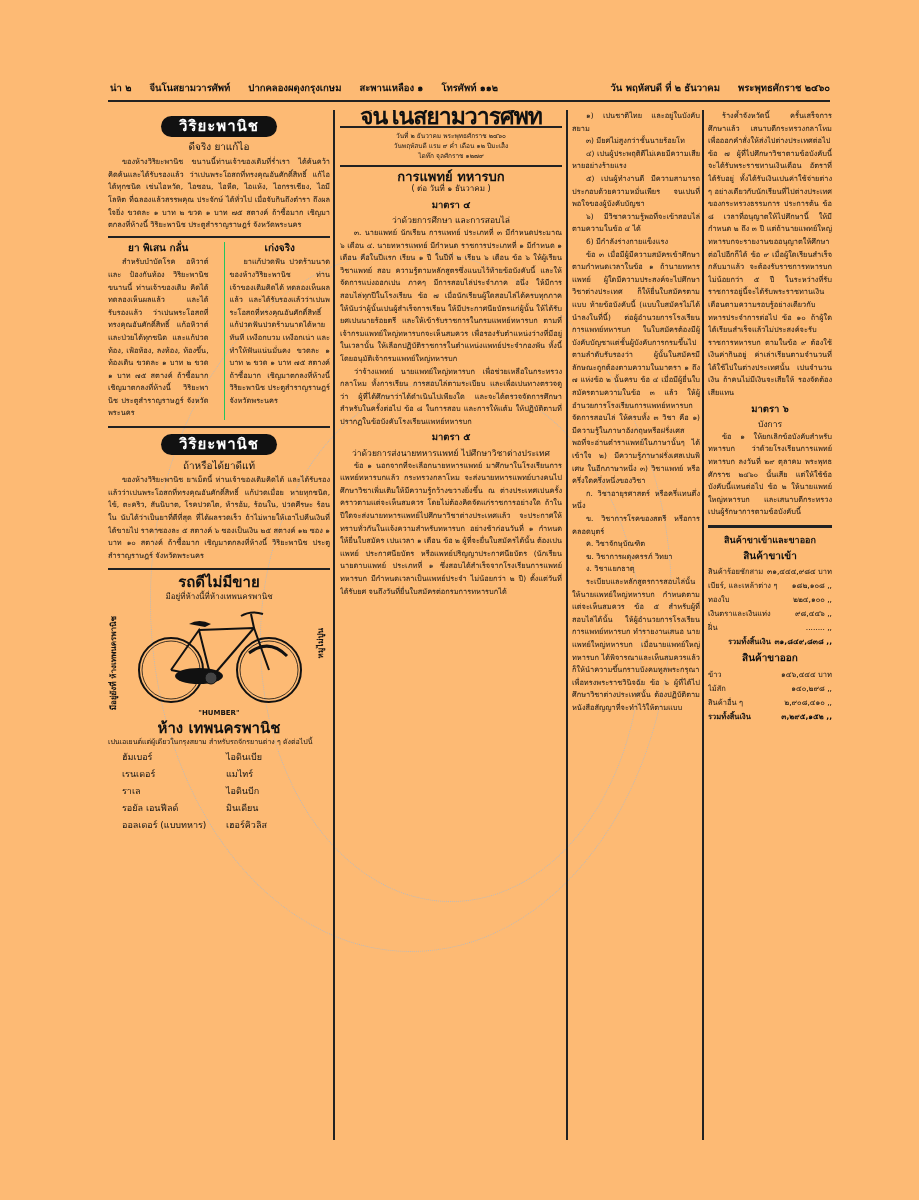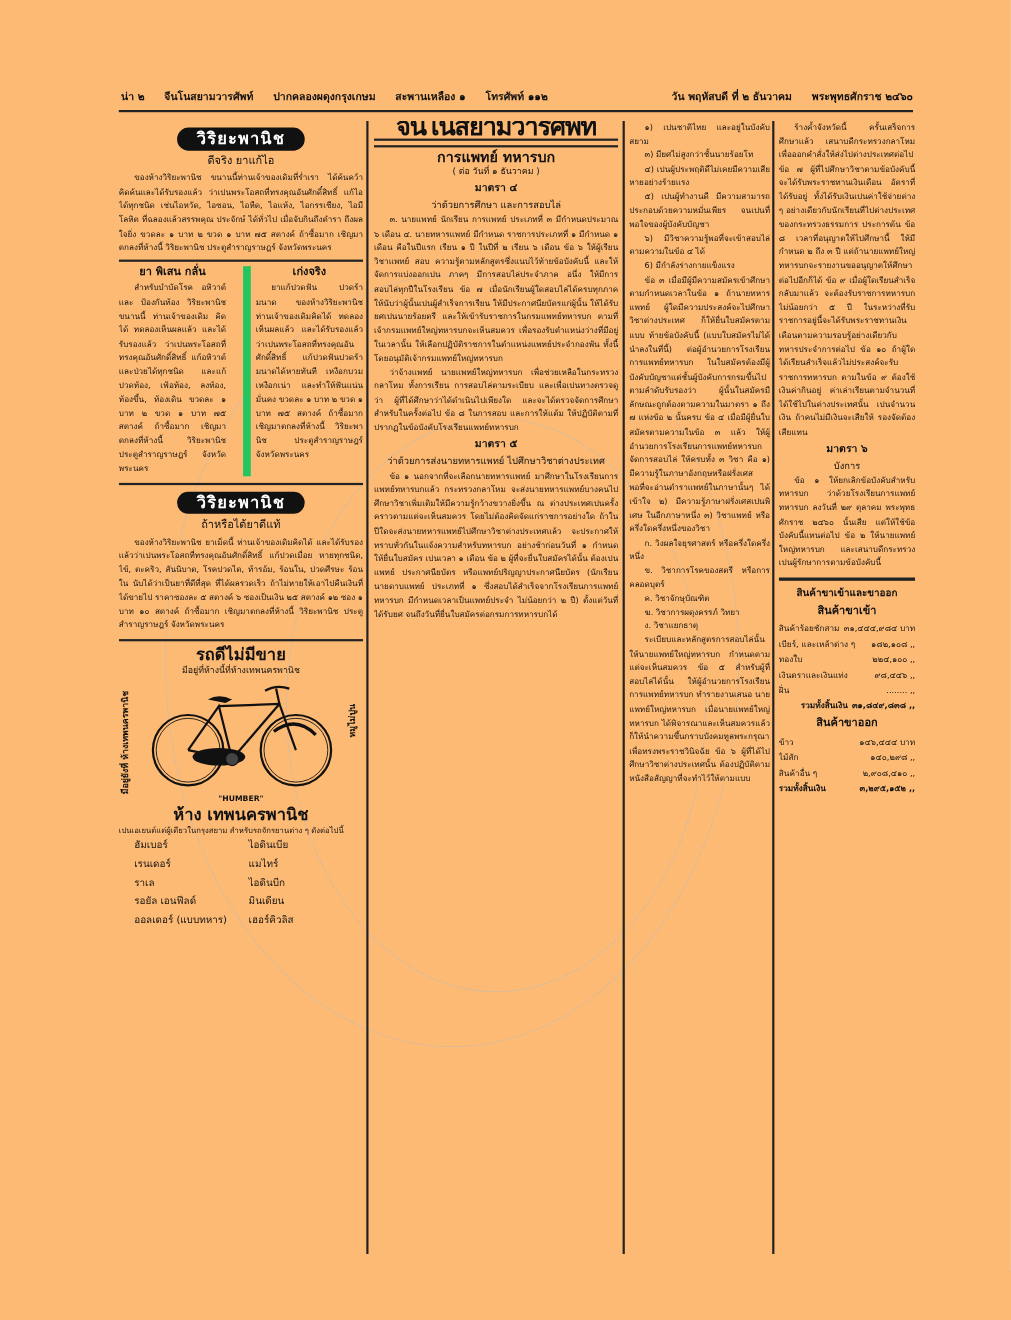--- a/index.html
+++ b/index.html
@@ -49,21 +49,21 @@
 
   <div class="col" style="left:108px;top:110px;width:222px;height:1040px;">
     <div class="center" style="margin-top:6px;">
       <span class="banner">วิริยะพานิช</span>
     </div>
     <div class="center h3" style="margin:4px 0 3px;">ดีจริง ยาแก้ไอ</div>
     <p>ของห้างวิริยะพานิช ขนานนี้ท่านเจ้าของเดิมที่ร่ำเรา ได้ค้นคว้าคิดค้นและได้รับรองแล้ว ว่าเปนพระโอสถที่ทรงคุณอันศักดิ์สิทธิ์ แก้ไอได้ทุกชนิด เช่นไอหวัด, ไอซอน, ไอหืด, ไอแห้ง, ไอกรรเชียง, ไอมีโลหิต ที่ฉลองแล้วสรรพคุณ ประจักษ์ ได้ทั่วไป เมื่อจับกินถึงตำรา ถึงผลใจยิ่ง ขวดละ ๑ บาท ๒ ขวด ๑ บาท ๗๕ สตางค์ ถ้าซื้อมาก เชิญมาตกลงที่ห้างนี้ วิริยะพานิช ประตูสำราญราษฎร์ จังหวัดพระนคร</p>
     <div class="hline" style="position:relative;width:100%;margin:4px 0;"></div>
 
     <div class="twocol">
-      <div style="padding-right:15px;border-right:7px solid #22c55e;">
+      <div style="padding-right:15px;border-right:1px solid #22c55e;">
         <div class="center h3" style="font-weight:bold;margin-bottom:2px;">ยา พิเสน กลั่น</div>
         <p>สำหรับบำบัดโรค อหิวาต์ และ ป้องกันท้อง วิริยะพานิช ขนานนี้ ท่านเจ้าของเดิม คิดได้ ทดลองเห็นผลแล้ว และได้รับรองแล้ว ว่าเปนพระโอสถที่ทรงคุณอันศักดิ์สิทธิ์ แก้อหิวาต์และป่วยได้ทุกชนิด และแก้ปวดท้อง, เฟ้อท้อง, ลงท้อง, ท้องขึ้น, ท้องเดิน ขวดละ ๑ บาท ๒ ขวด ๑ บาท ๗๕ สตางค์ ถ้าซื้อมาก เชิญมาตกลงที่ห้างนี้ วิริยะพานิช ประตูสำราญราษฎร์ จังหวัดพระนคร</p>
       </div>
       <div style="padding-left:5px;">
         <div class="center h3" style="font-weight:bold;margin-bottom:2px;">เก่งจริง</div>
         <p>ยาแก้ปวดฟัน ปวดร้ามนาด ของห้างวิริยะพานิช ท่านเจ้าของเดิมคิดได้ ทดลองเห็นผลแล้ว และได้รับรองแล้วว่าเปนพระโอสถที่ทรงคุณอันศักดิ์สิทธิ์ แก้ปวดฟันปวดร้ามนาดได้หายทันที เหงือกบวม เหงือกเน่า และทำให้ฟันแน่นมั่นคง ขวดละ ๑ บาท ๒ ขวด ๑ บาท ๗๕ สตางค์ ถ้าซื้อมาก เชิญมาตกลงที่ห้างนี้ วิริยะพานิช ประตูสำราญราษฎร์ จังหวัดพระนคร</p>
       </div>
     </div>
     <div class="hline" style="position:relative;width:100%;margin:6px 0;"></div>
 
@@ -108,20 +108,25 @@
       <span>รอยัล เอนฟีลด์</span>
       <span>มินเดียน</span>
       <span>ออลเดอร์ (แบบทหาร)</span>
       <span>เฮอร์คิวลิส</span>
     </div>
   </div>
 
   <div class="col" style="left:340px;top:110px;width:222px;height:1040px;">
     <div class="center title-big">จีนโนสยามวารศัพท์</div>
     <div class="hline" style="position:relative;width:100%;margin:3px 0;"></div>
+    <div class="center" style="font-size:6.5px;line-height:10px;">
+      <div>วันที่ ๒ ธันวาคม พระพุทธศักราช ๒๔๖๐</div>
+      <div>วันพฤหัสบดี แรม ๙ ค่ำ เดือน ๑๒ ปีมะเส็ง</div>
+      <div>ไดท๊ก จุลศักราช ๑๒๗๙</div>
+    </div>
     <div class="hline" style="position:relative;width:100%;margin:4px 0;"></div>
     <div class="center h2" style="font-size:13px;">การแพทย์ ทหารบก</div>
     <div class="center" style="font-size:8px;">( ต่อ วันที่ ๑ ธันวาคม )</div>
     <div class="sect">มาตรา ๔</div>
     <div class="center" style="font-size:8.5px;">ว่าด้วยการศึกษา และการสอบไล่</div>
     <p>๓. นายแพทย์ นักเรียน การแพทย์ ประเภทที่ ๓ มีกำหนดประมาณ ๖ เดือน ๔. นายทหารแพทย์ มีกำหนด ราชการประเภทที่ ๑ มีกำหนด ๑ เดือน คือในปีแรก เรียน ๑ ปี ในปีที่ ๒ เรียน ๖ เดือน ข้อ ๖ ให้ผู้เรียนวิชาแพทย์ สอบ ความรู้ตามหลักสูตรซึ่งแนบไว้ท้ายข้อบังคับนี้ และให้จัดการแบ่งออกเปน ภาคๆ มีการสอบไล่ประจำภาค อนึ่ง ให้มีการสอบไล่ทุกปีในโรงเรียน ข้อ ๗ เมื่อนักเรียนผู้ใดสอบไล่ได้ครบทุกภาค ให้นับว่าผู้นั้นเปนผู้สำเร็จการเรียน ให้มีประกาศนียบัตรแก่ผู้นั้น ให้ได้รับยศเปนนายร้อยตรี และให้เข้ารับราชการในกรมแพทย์ทหารบก ตามที่เจ้ากรมแพทย์ใหญ่ทหารบกจะเห็นสมควร เพื่อรองรับตำแหน่งว่างที่มีอยู่ในเวลานั้น ให้เลือกปฏิบัติราชการในตำแหน่งแพทย์ประจำกองพัน ทั้งนี้ โดยอนุมัติเจ้ากรมแพทย์ใหญ่ทหารบก</p>
     <p>ว่าจ้างแพทย์ นายแพทย์ใหญ่ทหารบก เพื่อช่วยเหลือในกระทรวงกลาโหม ทั้งการเรียน การสอบไล่ตามระเบียบ และเพื่อเปนทางตรวจดูว่า ผู้ที่ได้ศึกษาว่าได้ดำเนินไปเพียงใด และจะได้ตรวจจัดการศึกษา สำหรับในครั้งต่อไป ข้อ ๘ ในการสอบ และการให้แต้ม ให้ปฏิบัติตามที่ปรากฏในข้อบังคับโรงเรียนแพทย์ทหารบก</p>
     <div class="sect">มาตรา ๕</div>
     <div class="center" style="font-size:8.5px;">ว่าด้วยการส่งนายทหารแพทย์ ไปศึกษาวิชาต่างประเทศ</div>
     <p>ข้อ ๑ นอกจากที่จะเลือกนายทหารแพทย์ มาศึกษาในโรงเรียนการแพทย์ทหารบกแล้ว กระทรวงกลาโหม จะส่งนายทหารแพทย์บางคนไปศึกษาวิชาเพิ่มเติมให้มีความรู้กว้างขวางยิ่งขึ้น ณ ต่างประเทศเปนครั้งคราวตามแต่จะเห็นสมควร โดยไม่ต้องคิดจัดแก่ราชการอย่างใด ถ้าในปีใดจะส่งนายทหารแพทย์ไปศึกษาวิชาต่างประเทศแล้ว จะประกาศให้ทราบทั่วกันในแจ้งความสำหรับทหารบก อย่างช้าก่อนวันที่ ๑ กำหนดให้ยื่นใบสมัคร เปนเวลา ๑ เดือน ข้อ ๒ ผู้ที่จะยื่นใบสมัครได้นั้น ต้องเปนแพทย์ ประกาศนียบัตร หรือแพทย์ปริญญาประกาศนียบัตร (นักเรียนนายดาบแพทย์ ประเภทที่ ๑ ซึ่งสอบได้สำเร็จจากโรงเรียนการแพทย์ทหารบก มีกำหนดเวลาเป็นแพทย์ประจำ ไม่น้อยกว่า ๒ ปี) ตั้งแต่วันที่ ได้รับยศ จนถึงวันที่ยื่นใบสมัครต่อกรมการทหารบกได้</p>
@@ -129,21 +134,21 @@
 
   <div class="col" style="left:572px;top:110px;width:128px;height:1040px;">
     <p>๑) เปนชาติไทย และอยู่ในบังคับสยาม</p>
     <p>๓) มียศไม่สูงกว่าชั้นนายร้อยโท</p>
     <p>๔) เปนผู้ประพฤติดีไม่เคยมีความเสียหายอย่างร้ายแรง</p>
     <p>๕) เปนผู้ทำงานดี มีความสามารถประกอบด้วยความหมั่นเพียร จนเปนที่พอใจของผู้บังคับบัญชา</p>
     <p>๖) มีวิชาความรู้พอที่จะเข้าสอบไล่ ตามความในข้อ ๔ ได้</p>
     <p>6) มีกำลังร่างกายแข็งแรง</p>
     <p>ข้อ ๓ เมื่อมีผู้มีความสมัครเข้าศึกษา ตามกำหนดเวลาในข้อ ๑ ถ้านายทหารแพทย์ ผู้ใดมีความประสงค์จะไปศึกษาวิชาต่างประเทศ ก็ให้ยื่นใบสมัครตามแบบ ท้ายข้อบังคับนี้ (แบบใบสมัครไม่ได้นำลงในที่นี้) ต่อผู้อำนวยการโรงเรียนการแพทย์ทหารบก ในใบสมัครต้องมีผู้บังคับบัญชาแต่ชั้นผู้บังคับการกรมขึ้นไปตามลำดับรับรองว่า ผู้นั้นในสมัครมีลักษณะถูกต้องตามความในมาตรา ๑ ถึง ๗ แห่งข้อ ๒ นั้นครบ ข้อ ๔ เมื่อมีผู้ยื่นใบสมัครตามความในข้อ ๓ แล้ว ให้ผู้อำนวยการโรงเรียนการแพทย์ทหารบกจัดการสอบไล่ ให้ครบทั้ง ๓ วิชา คือ ๑) มีความรู้ในภาษาอังกฤษหรือฝรั่งเศส พอที่จะอ่านตำราแพทย์ในภาษานั้นๆ ได้เข้าใจ ๒) มีความรู้ภาษาฝรั่งเศสเปนพิเศษ ในอีกภาษาหนึ่ง ๓) วิชาแพทย์ หรือ ครึ่งใดครึ่งหนึ่งของวิชา</p>
     <div>
-      <p>ก. วิงผลใจยุรศาสตร์ หรือครึ่งใดครึ่งหนึ่ง</p>
+      <p>ก. วิชาอายุรศาสตร์ หรือครึ่แทนตึ่งหนึ่ง</p>
       <p>ข. วิชาการโรคของสตรี หรือการคลอดบุตร์</p>
       <p>ค. วิชาจักษุบัณฑิต</p>
       <p>ฆ. วิชาการผดุงครรภ์ วิทยา</p>
       <p>ง. วิชาแยกธาตุ</p>
     </div>
     <p>ระเบียบและหลักสูตรการสอบไล่นั้น ให้นายแพทย์ใหญ่ทหารบก กำหนดตามแต่จะเห็นสมควร ข้อ ๕ สำหรับผู้ที่สอบไล่ได้นั้น ให้ผู้อำนวยการโรงเรียนการแพทย์ทหารบก ทำรายงานเสนอ นายแพทย์ใหญ่ทหารบก เมื่อนายแพทย์ใหญ่ทหารบก ได้พิจารณาและเห็นสมควรแล้ว ก็ให้นำความขึ้นกราบบังคมทูลพระกรุณา เพื่อทรงพระราชวินิจฉัย ข้อ ๖ ผู้ที่ได้ไปศึกษาวิชาต่างประเทศนั้น ต้องปฏิบัติตามหนังสือสัญญาที่จะทำไว้ให้ตามแบบ</p>
   </div>
   <div class="vline" style="left:702px;top:110px;height:1030px;width:1.5px;"></div>
   <div class="col" style="left:708px;top:110px;width:124px;height:1040px;">
     <p>ร้างค้ำจังหวัดนี้ ครั้นเสร็จการศึกษาแล้ว เสนาบดีกระทรวงกลาโหม เพื่อออกคำสั่งให้ส่งไปต่างประเทศต่อไป ข้อ ๗ ผู้ที่ไปศึกษาวิชาตามข้อบังคับนี้ จะได้รับพระราชทานเงินเดือน อัตราที่ได้รับอยู่ ทั้งได้รับเงินเปนค่าใช้จ่ายต่าง ๆ อย่างเดียวกับนักเรียนที่ไปต่างประเทศของกระทรวงธรรมการ ประการต้น ข้อ ๘ เวลาที่อนุญาตให้ไปศึกษานี้ ให้มีกำหนด ๒ ถึง ๓ ปี แต่ถ้านายแพทย์ใหญ่ทหารบกจะรายงานขออนุญาตให้ศึกษาต่อไปอีกก็ได้ ข้อ ๙ เมื่อผู้ใดเรียนสำเร็จกลับมาแล้ว จะต้องรับราชการทหารบกไม่น้อยกว่า ๕ ปี ในระหว่างที่รับราชการอยู่นี้จะได้รับพระราชทานเงินเดือนตามความรอบรู้อย่างเดียวกับทหารประจำการต่อไป ข้อ ๑๐ ถ้าผู้ใดได้เรียนสำเร็จแล้วไม่ประสงค์จะรับราชการทหารบก ตามในข้อ ๙ ต้องใช้เงินค่ากินอยู่ ค่าเล่าเรียนตามจำนวนที่ได้ใช้ไปในต่างประเทศนั้น เปนจำนวนเงิน ถ้าคนไม่มีเงินจะเสียให้ รองจัดต้องเสียแทน</p>

